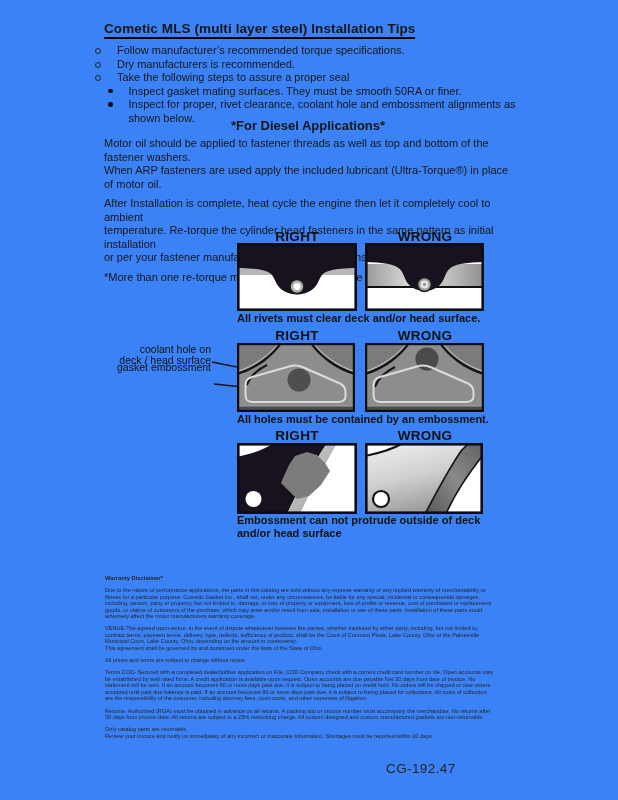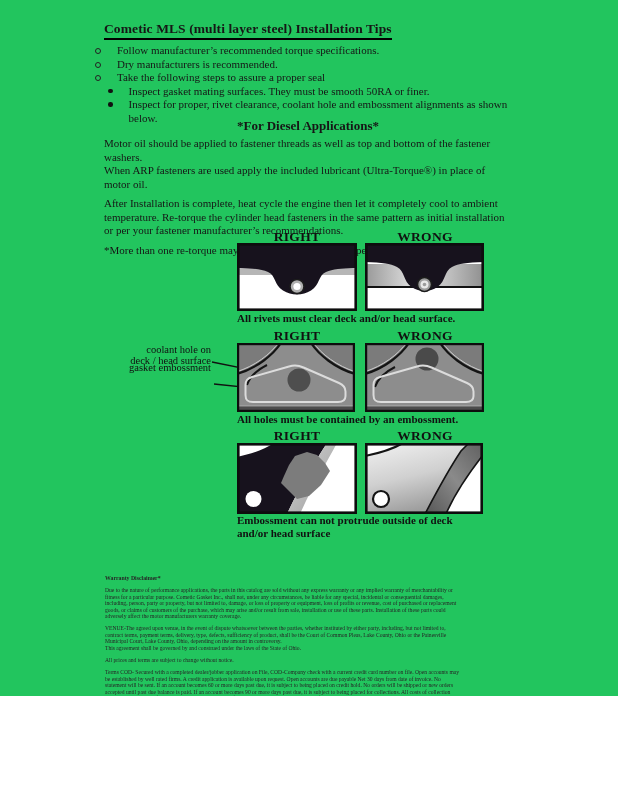--- a/index.html
+++ b/index.html
@@ -1,18 +1,18 @@
 <!DOCTYPE html>
 <html><head>
 <meta charset="utf-8">
 <style>
   html,body{margin:0;padding:0;background:#ffffff;}
   #page{
-    position:relative;width:618px;height:696px;background:#22c55e;overflow:hidden;
-    font-family:Liberation Serif, serif;color:#161616;
+    position:relative;width:618px;height:800px;background:#3b82f6;overflow:hidden;
+    font-family:Liberation Sans, sans-serif;color:#161616;
   }
   
   .title{
     position:absolute;left:104px;top:21px;font-size:13.5px;font-weight:700;
     border-bottom:2px solid #000;padding-bottom:1px;letter-spacing:.1px;white-space:nowrap;
   }
   .tips{position:absolute;left:95px;top:44px;width:430px;font-size:11px;line-height:13.6px;}
   .b-row{display:flex;align-items:flex-start;gap:12px;}
   .b-row.lvl2{margin-left:13px;}
   .b-ring{flex:0 0 auto;width:4px;height:4px;border:1px solid #222;border-radius:50%;margin:4px 4px 0 0;}

